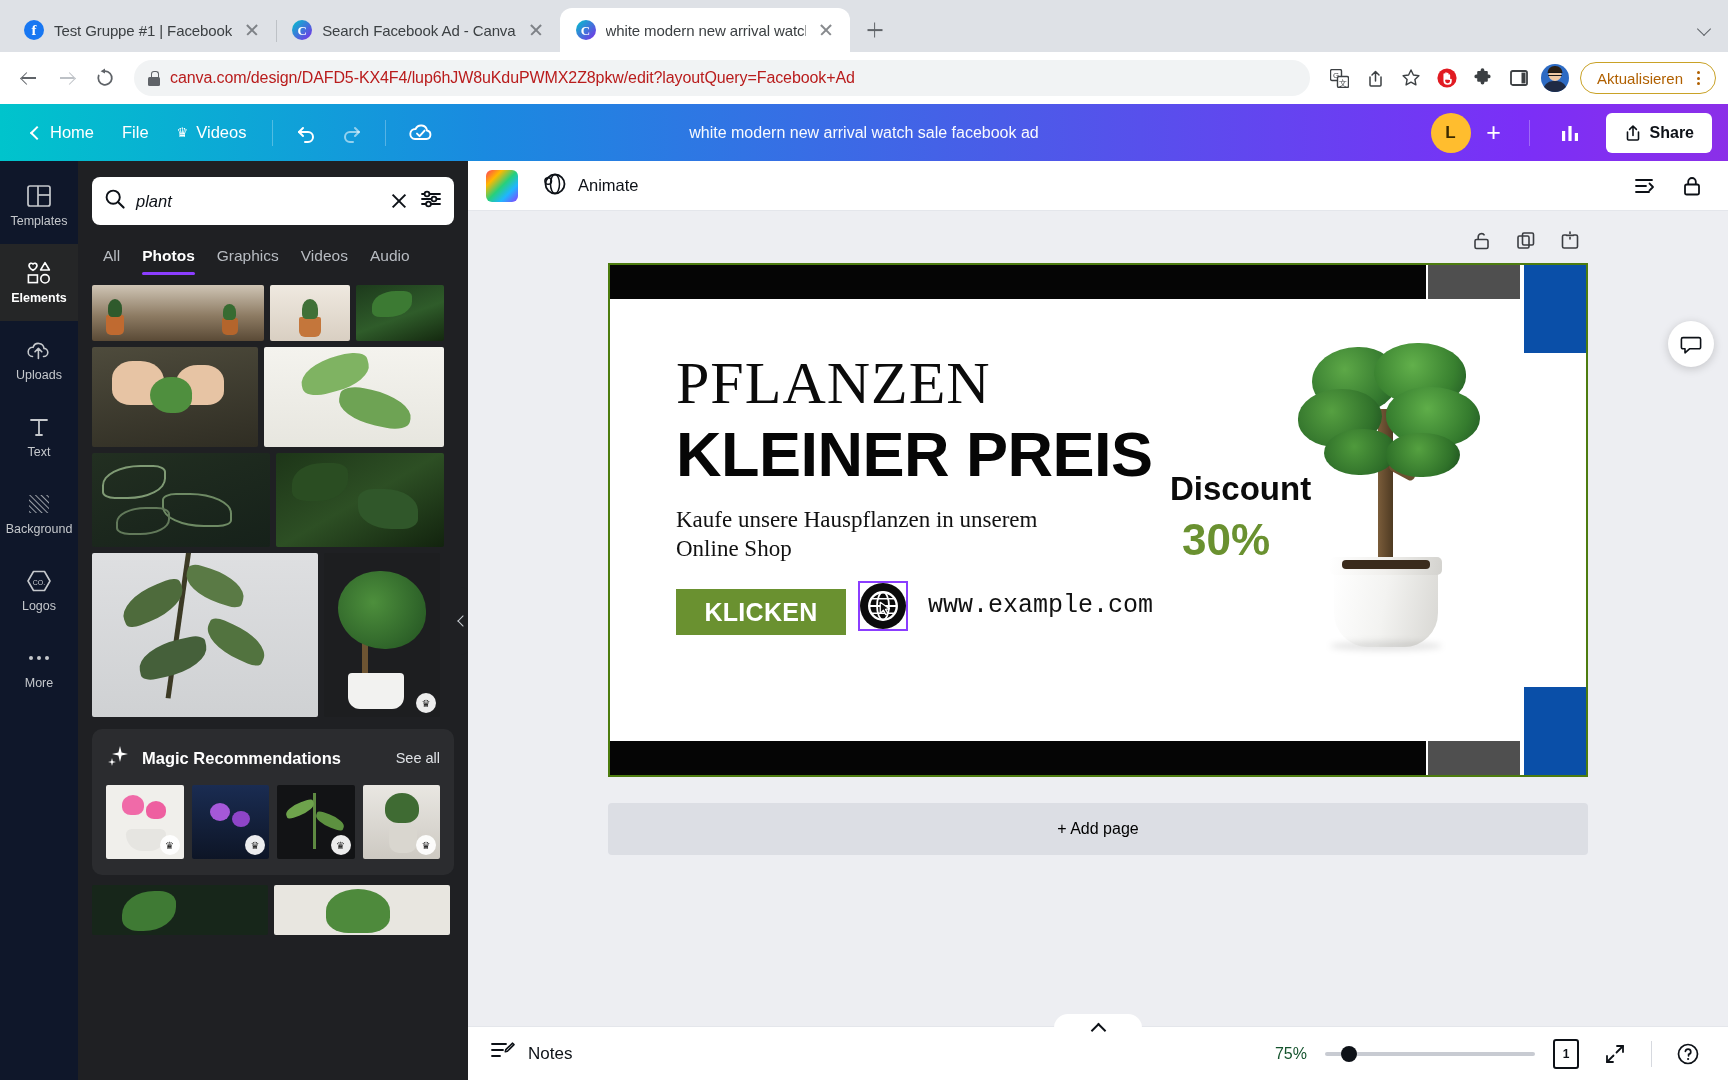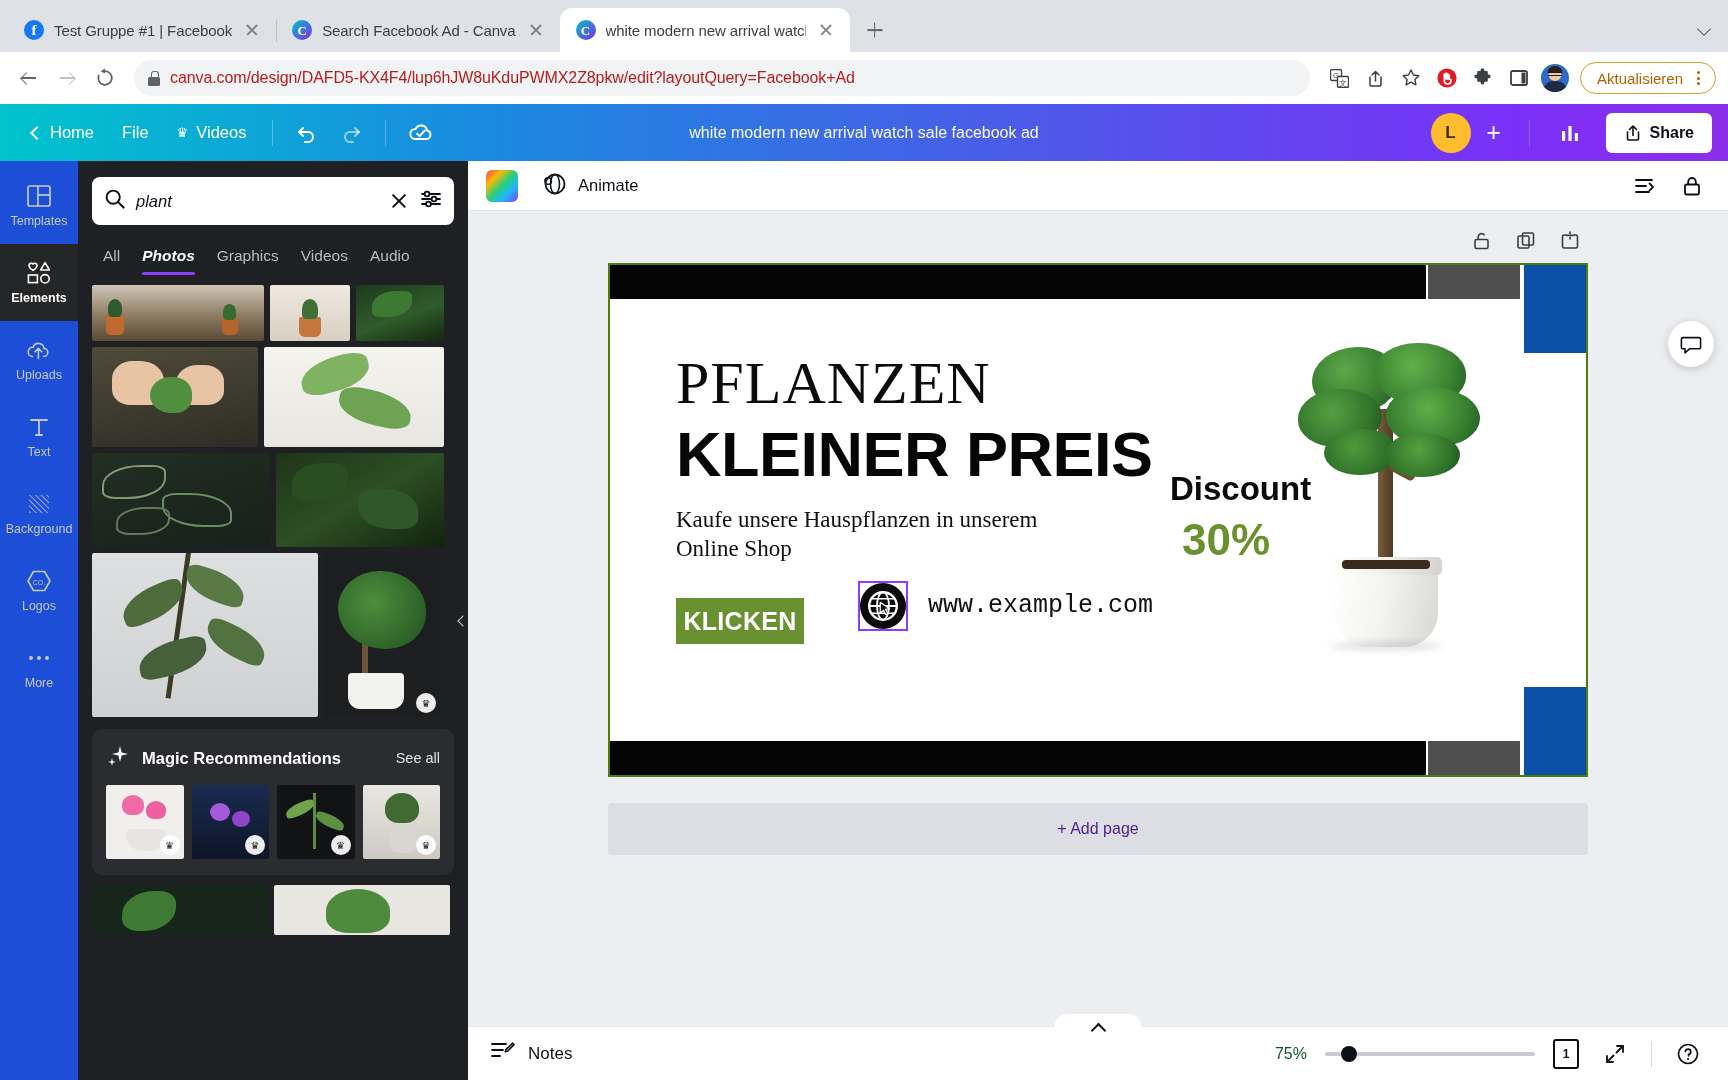--- a/index.html
+++ b/index.html
@@ -123,42 +123,42 @@
   .share-btn {
     background: #fff; color: #0d1117; border-radius: 6px; height: 40px;
     display: flex; align-items: center; gap: 8px; padding: 0 18px; font-size: 16px; font-weight: 600;
     margin-left: 8px;
   }
 
   
   .body-row { flex: 1 1 auto; display: flex; min-height: 0; position: relative; }
 
   
-  .rail { width: 78px; flex: 0 0 78px; background: #1d4ed8; display: flex; flex-direction: column; padding-top: 6px; }
+  .rail { width: 78px; flex: 0 0 78px; background: #0f172a; display: flex; flex-direction: column; padding-top: 6px; }
   .rail-item {
     height: 77px; display: flex; flex-direction: column; align-items: center; justify-content: center; gap: 5px;
     color: #c5c8cc; font-size: 12.5px;
   }
   .rail-item.active { background: #252627; color: #fff; font-weight: 600; }
   .rail-ico { width: 26px; height: 26px; display: flex; align-items: center; justify-content: center; }
 
   
   .panel { width: 390px; flex: 0 0 390px; background: #1f2023; display: flex; flex-direction: column; position: relative; overflow: hidden; }
   .searchwrap { padding: 16px 14px 0 14px; }
   .searchbox {
     height: 48px; background: #fff; border-radius: 8px; display: flex; align-items: center;
     padding: 0 12px; gap: 10px;
   }
   .search-input-text { flex: 1 1 auto; font-size: 16.5px; color: #0d1117; font-style: italic; }
   .sx { width: 22px; height: 22px; position: relative; flex: 0 0 22px; }
   .sx::before, .sx::after { content: ""; position: absolute; left: 2px; top: 10px; width: 18px; height: 1.9px; background: #0d1117; }
   .sx::before { transform: rotate(45deg); } .sx::after { transform: rotate(-45deg); }
   .tabs { display: flex; gap: 0; padding: 14px 10px 0 14px; }
   .ftab { padding: 8px 11px 12px 11px; font-size: 15.5px; color: #b8bcc2; position: relative; }
-  .ftab.active { color: #fff; font-weight: 600; font-style: italic; }
+  .ftab.active { color: #fff; font-weight: 600; }
   .ftab.active::after { content: ""; position: absolute; left: 11px; right: 11px; bottom: 2px; height: 3px; background: #8b3dff; border-radius: 2px; }
   .grid { padding: 8px 14px 0 14px; display: flex; flex-direction: column; gap: 6px; overflow: hidden; }
   .grow { display: flex; gap: 6px; }
   .cell { position: relative; overflow: hidden; border-radius: 2px; }
   .crown-badge {
     position: absolute; right: 4px; bottom: 4px; width: 20px; height: 20px; border-radius: 50%;
     background: rgba(255,255,255,.92); display: flex; align-items: center; justify-content: center; font-size: 10px; color: #222;
   }
   .magic {
     margin: 12px 14px 0 14px; background: #2b2c2f; border-radius: 10px; padding: 14px 14px 16px 14px;
@@ -212,21 +212,21 @@
   }
   .globe-sel { position: absolute; border: 2px solid #8b3dff; }
   .globe { width: 100%; height: 100%; border-radius: 50%; background: #0b0b0b; position: relative; overflow: hidden; }
   .url-serif { position: absolute; font-family: Liberation Mono, monospace; color: #111; }
   .disc-label { position: absolute; font-weight: 700; color: #0b0b0b; }
   .disc-value { position: absolute; font-weight: 700; color: #6a9130; }
   .plant-img { position: absolute; }
 
   .addpage {
     width: 980px; height: 52px; background: #dcdee4; border-radius: 4px; margin-top: 26px;
-    display: flex; align-items: center; justify-content: center; font-size: 16px; color: #4c1d95;
+    display: flex; align-items: center; justify-content: center; font-size: 16px; color: #000000;
   }
   .bubble {
     position: absolute; right: 14px; top: 110px; width: 46px; height: 46px; border-radius: 50%;
     background: #fff; box-shadow: 0 2px 10px rgba(0,0,0,.18); display: flex; align-items: center; justify-content: center;
   }
 
   .statusbar {
     height: 54px; flex: 0 0 54px; background: #fff; border-top: 1px solid #e4e6eb;
     display: flex; align-items: center; padding: 0 22px; gap: 14px; position: relative;
   }
@@ -706,21 +706,21 @@
           <div class="db-top bar-black" style="left:0;top:auto;bottom:0;width:816px;height:34px;"></div>
           <div class="db-top bar-gray" style="left:818px;top:auto;bottom:0;width:92px;height:34px;"></div>
           <div class="db-top bar-blue" style="left:914px;top:auto;bottom:0;width:66px;height:88px;"></div>
 
           <div class="headline-serif" style="left:66px;top:88px;font-size:60px;line-height:1;">PFLANZEN</div>
 
           <div class="headline-bold" style="left:66px;top:158px;font-size:63px;line-height:1;">KLEINER PREIS</div>
 
           <div class="sub-serif" style="left:66px;top:240px;width:400px;font-size:23px;">Kaufe unsere Hauspflanzen in unserem Online Shop</div>
 
-          <div class="cta" style="left:66px;top:333px;width:128px;height:46px;">KLICKEN</div>
+          <div class="cta" style="left:66px;top:324px;width:170px;height:46px;">KLICKEN</div>
 
           <div class="globe-sel" style="left:248px;top:316px;width:50px;height:50px;">
             <div class="globe">
               <svg width="100%" height="100%" viewBox="0 0 50 50">
                 <circle cx="25" cy="25" r="15" fill="none" stroke="#fff" stroke-width="2.6"></circle>
                 <ellipse cx="25" cy="25" rx="6.5" ry="15" fill="none" stroke="#fff" stroke-width="2"></ellipse>
                 <line x1="10" y1="25" x2="40" y2="25" stroke="#fff" stroke-width="2"></line>
                 <line x1="13" y1="17" x2="37" y2="17" stroke="#fff" stroke-width="1.6"></line>
                 <line x1="13" y1="33" x2="37" y2="33" stroke="#fff" stroke-width="1.6"></line>
                 <path d="M22 21 L22 33 L25.4 29.6 L28 34.4 L30.4 33.2 L27.8 28.6 L32 28 Z" fill="#111" stroke="#fff" stroke-width="1.4" stroke-linejoin="round"></path>

